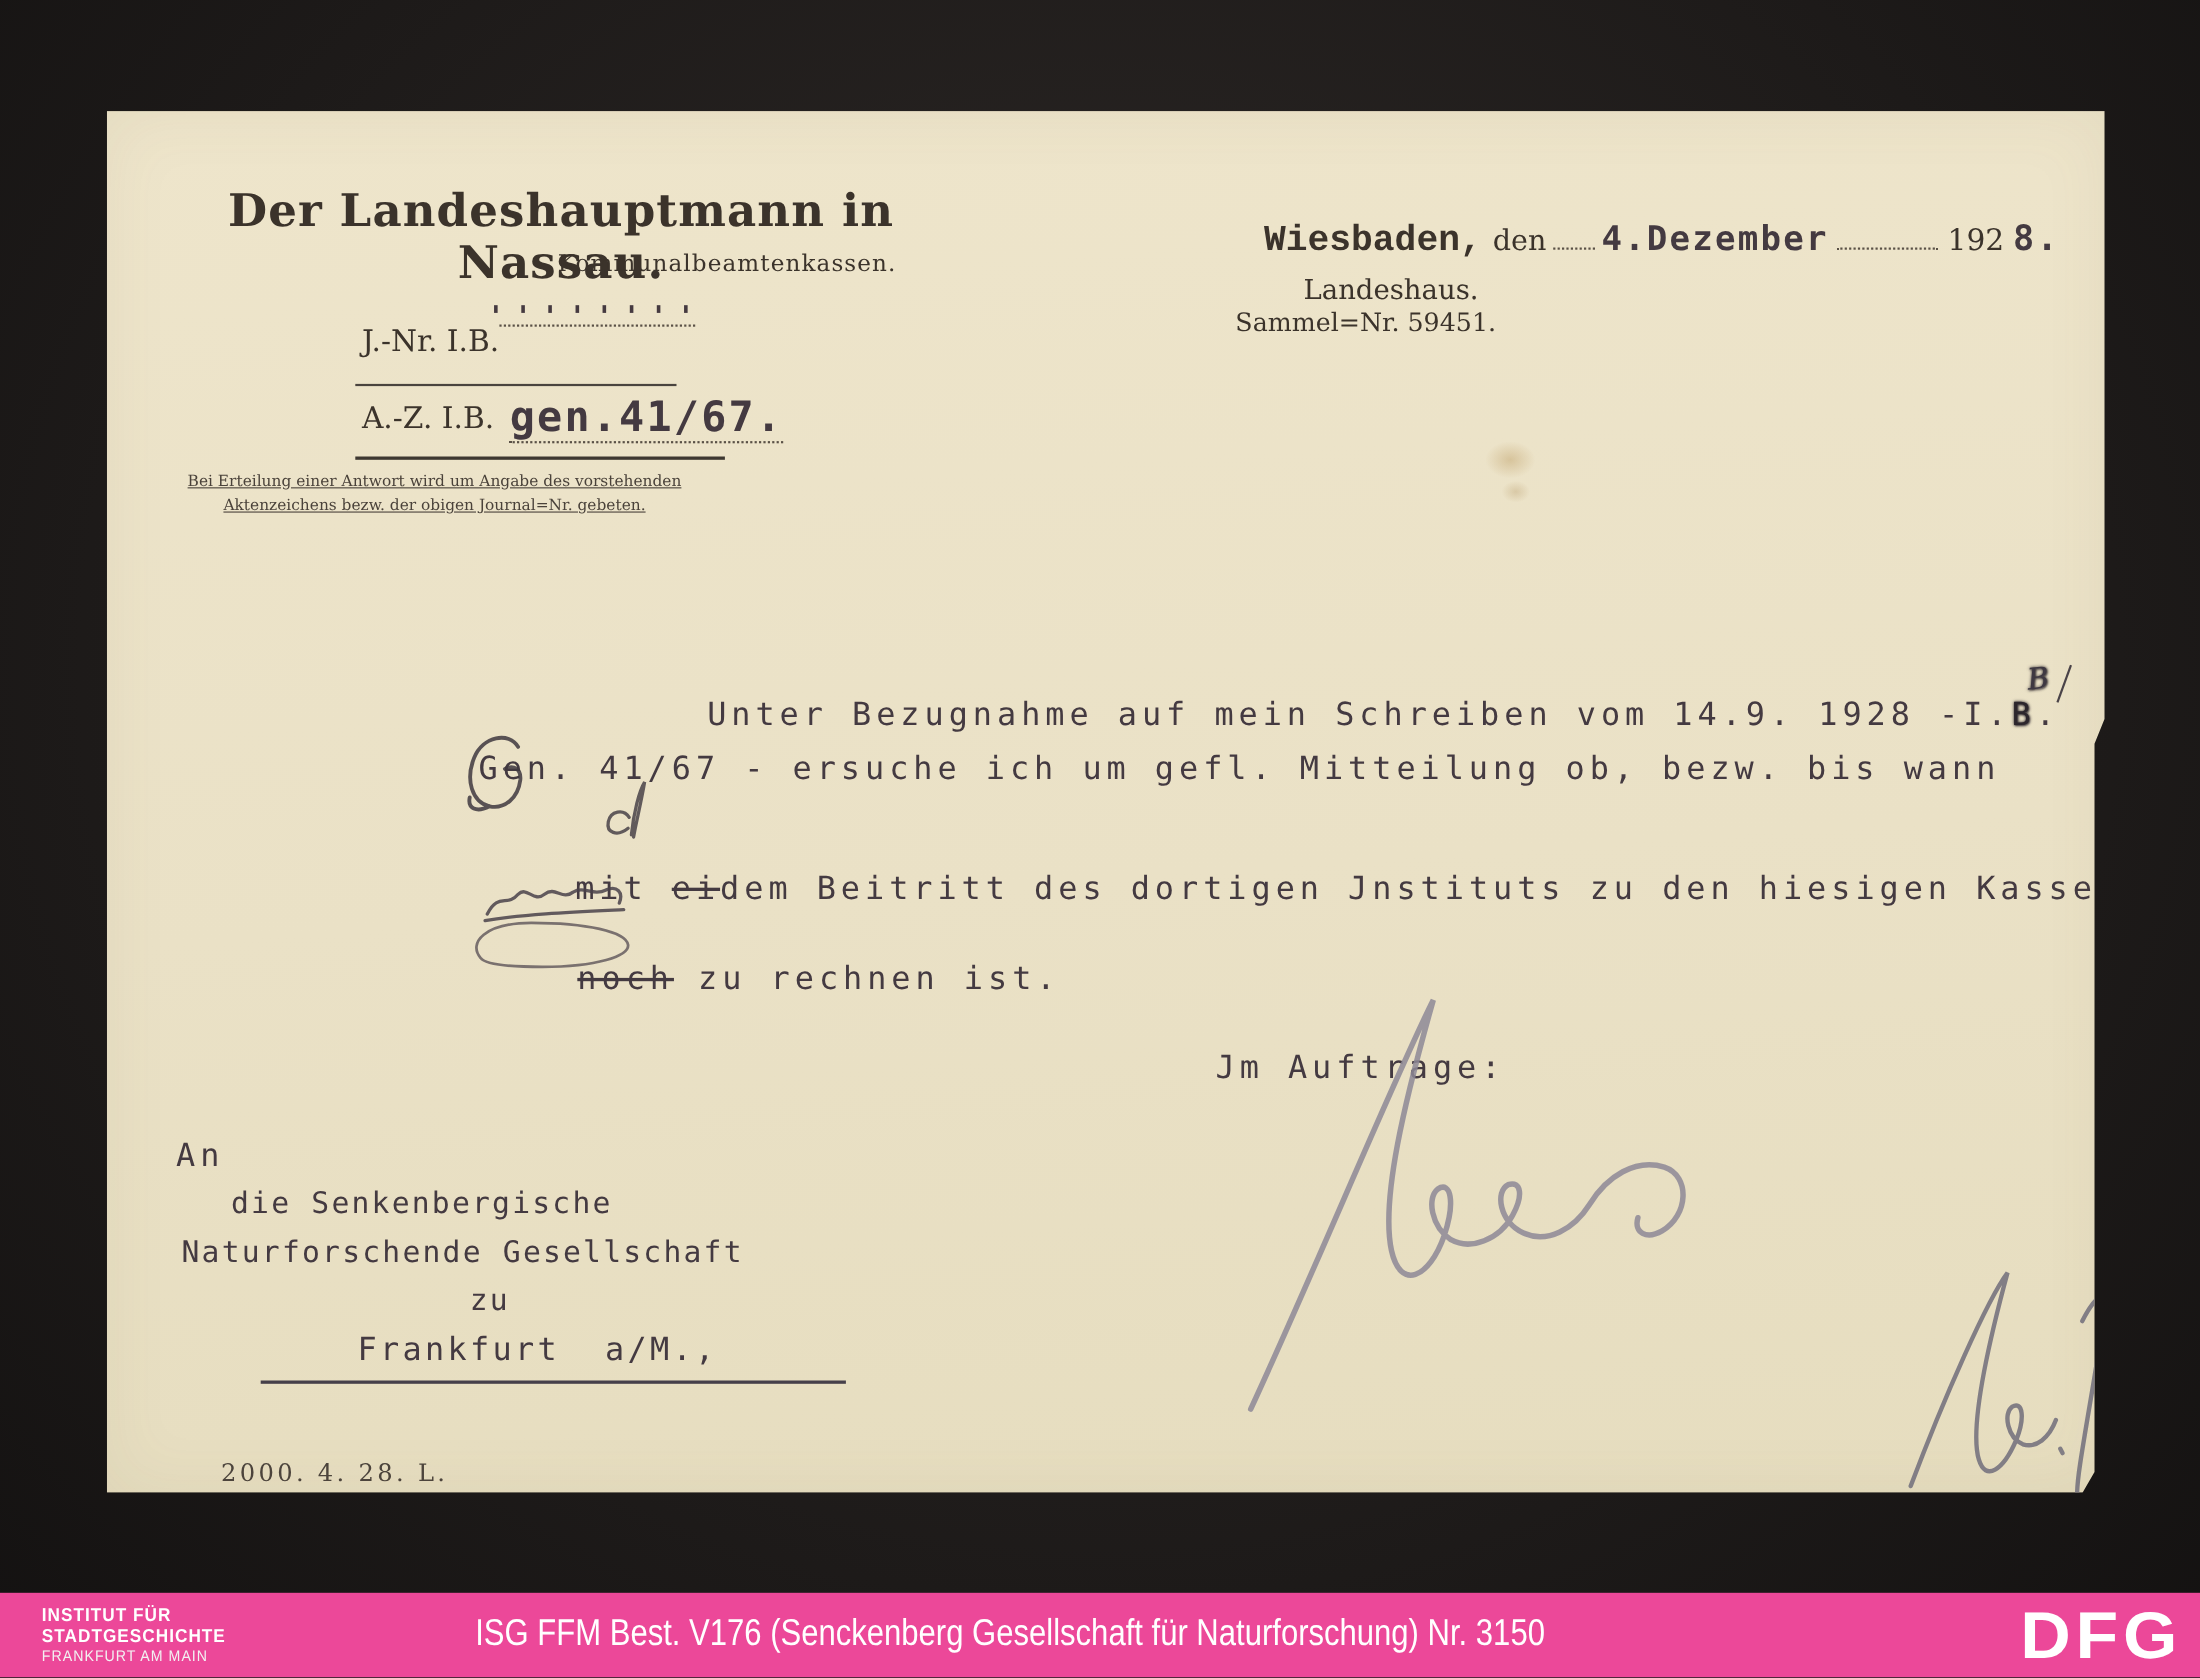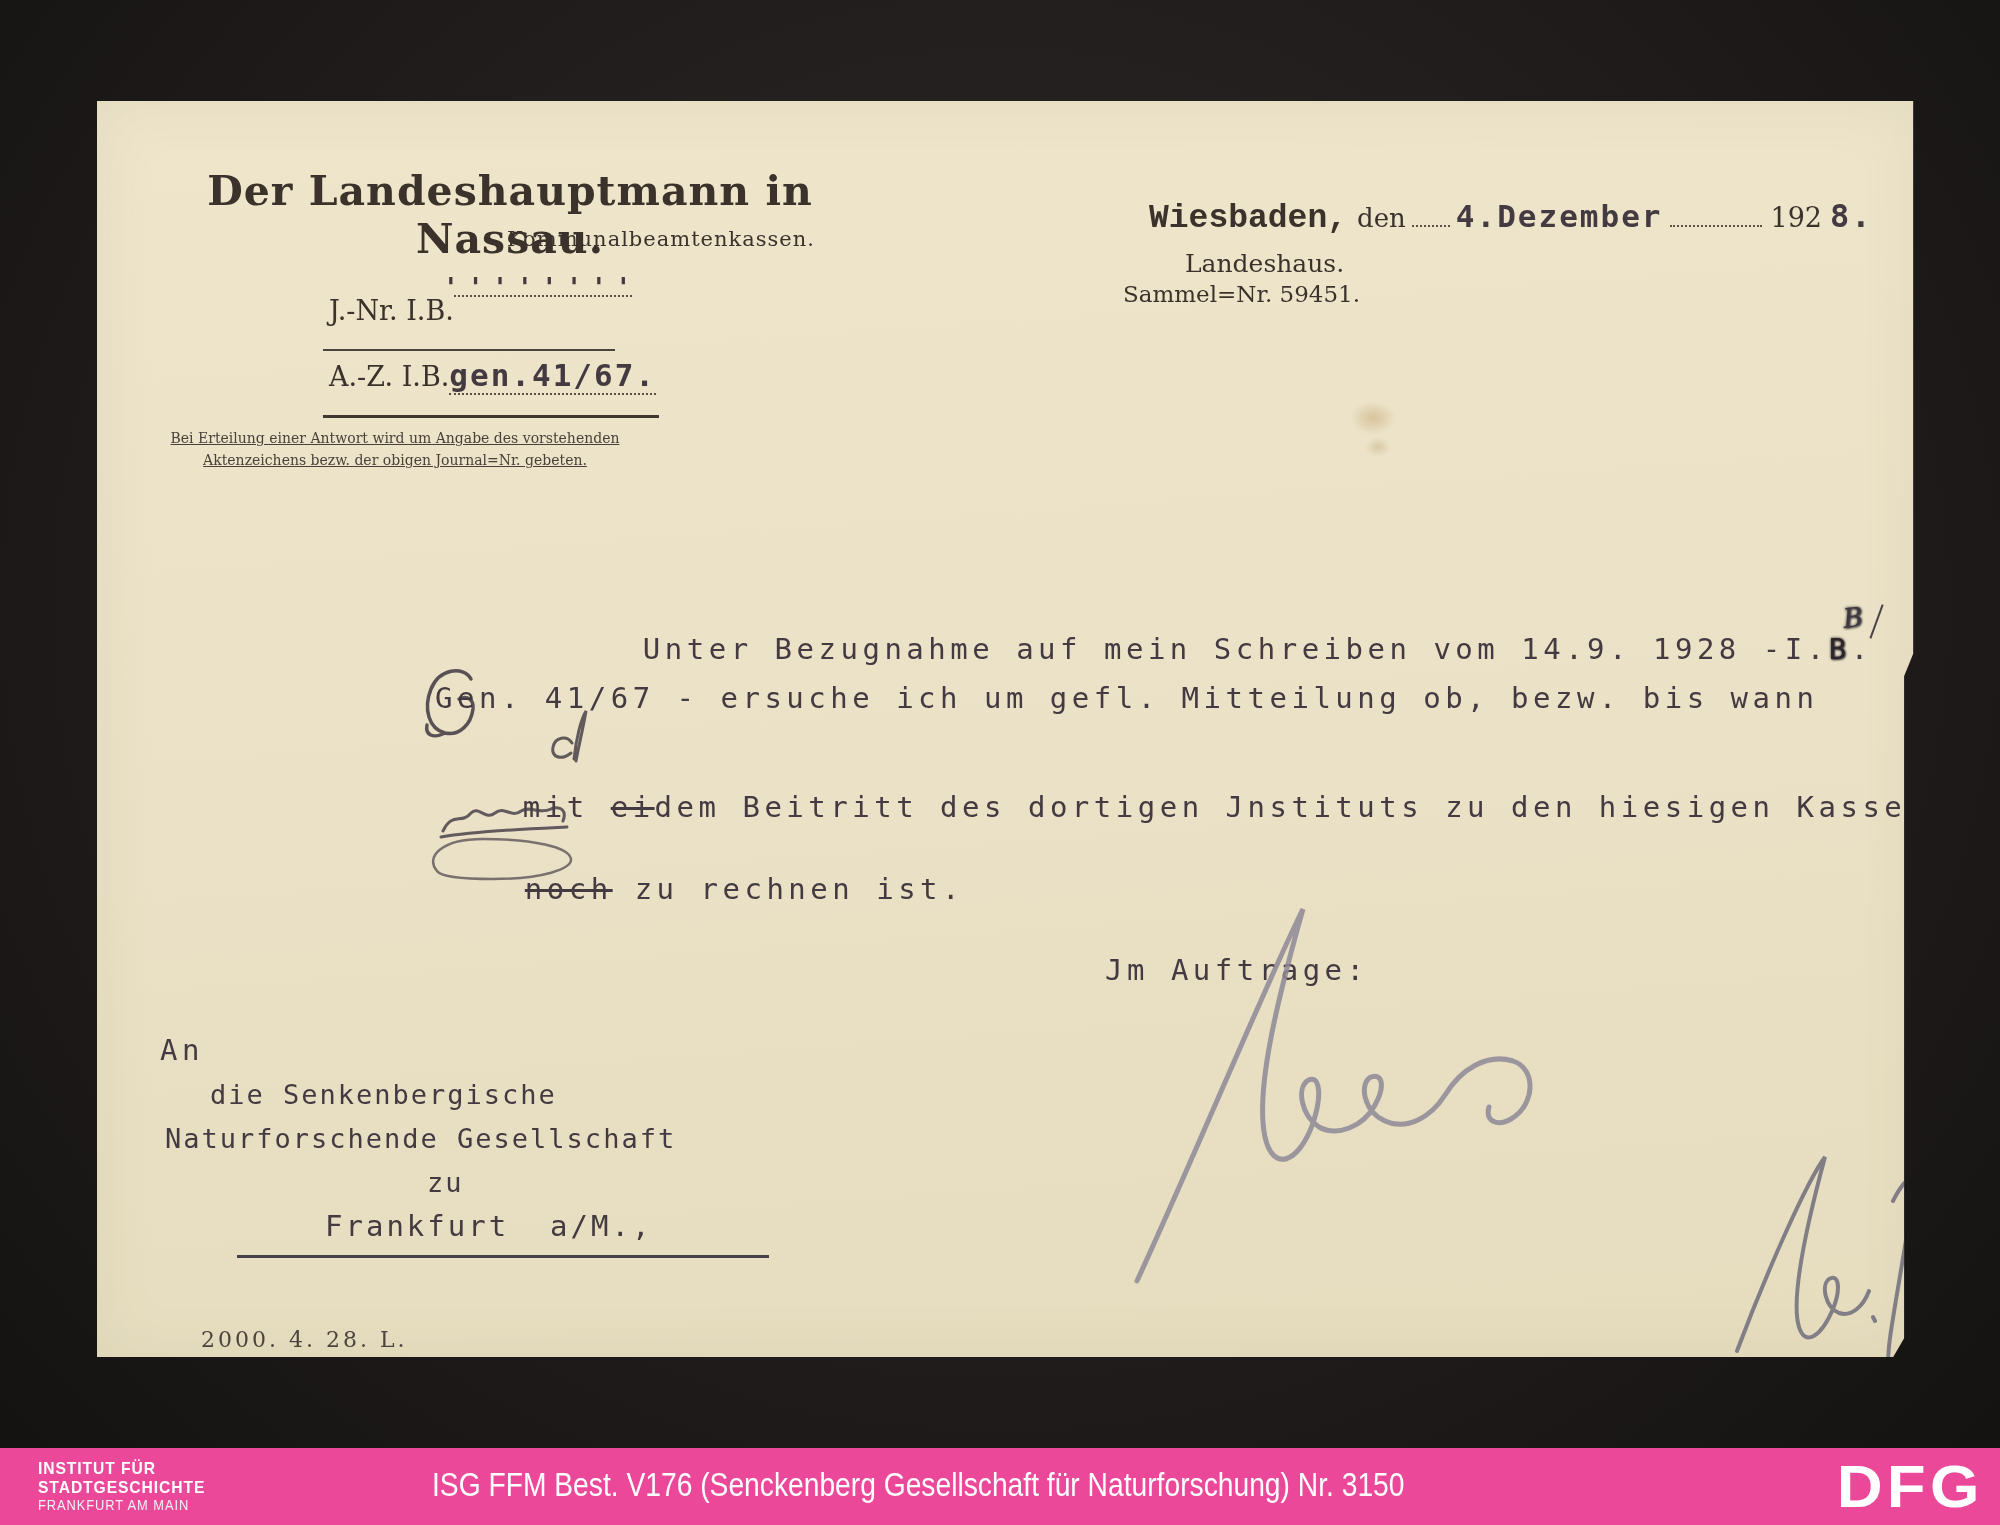--- a/index.html
+++ b/index.html
@@ -82,21 +82,21 @@
 
   <div class="typed-marks">''''''''</div>
   <div class="printed jnr-row">
     <span>J.-Nr. I.B.</span>
     <span class="leader" style="width:178px;"></span>
   </div>
   <div class="jnr-underline"></div>
 
   <div class="printed az-row">
     <span>A.-Z. I.B.</span>
-    <span class="typed t-bold" style="position:static;font-size:31px;letter-spacing:2px;border-bottom:2px dotted #5a5146;">gen.41/67.</span>
+    <span class="typed t-bold" style="position:static;font-size:38px;letter-spacing:2px;margin-left:14px;border-bottom:2px dotted #5a5146;">gen.41/67.</span>
   </div>
   <div class="az-underline"></div>
 
   <div class="printed lh-note">
     <span>Bei Erteilung einer Antwort wird um Angabe des vorstehenden</span><br>
     <span>Aktenzeichens bezw. der obigen Journal=Nr. gebeten.</span>
   </div>
 
   <div class="date-row">
     <span class="city">Wiesbaden,</span>

